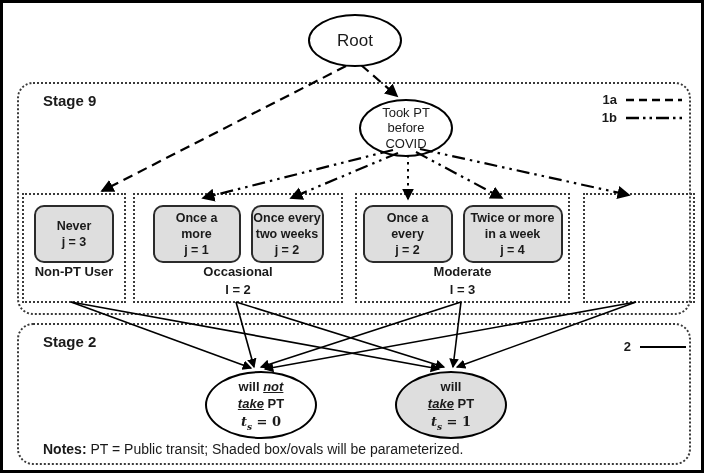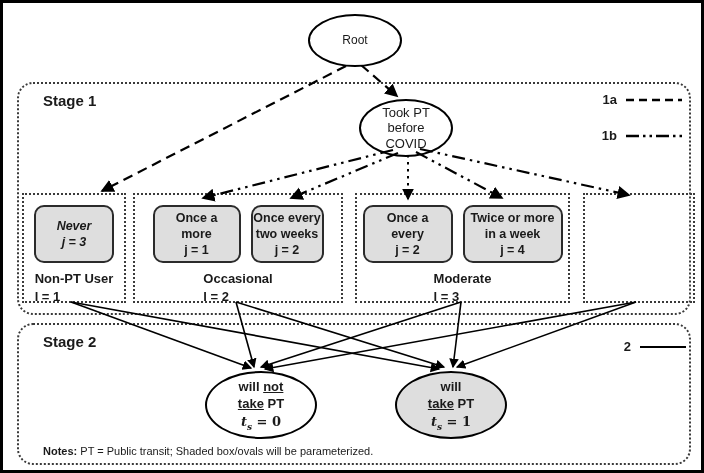--- a/index.html
+++ b/index.html
@@ -13,61 +13,61 @@
     position:absolute;border:2px dotted #3a3a3a;border-radius:16px;background:transparent;
   }
   #stage1{left:14px;top:79px;width:674px;height:233px;}
   #stage2{left:14px;top:320px;width:674px;height:142px;}
   .stage-title{position:absolute;left:24px;top:8px;font-size:15px;font-weight:700;}
   .oval{
     position:absolute;border:2px solid #000;border-radius:50%;
     display:flex;flex-direction:column;align-items:center;justify-content:center;
     text-align:center;background:#fff;line-height:1.25;
   }
-  #root-oval{left:305px;top:11px;width:94px;height:53px;font-size:12px;}
+  #root-oval{left:305px;top:11px;width:94px;height:53px;font-size:17px;}
   #pt-oval{left:340px;top:15px;width:94px;height:58px;font-size:13px;font-weight:400;line-height:1.2;}
   .s2-oval{width:112px;height:68px;font-size:13px;font-weight:600;line-height:1.35;}
   #oval-no{left:186px;top:46px;}
   #oval-yes{left:376px;top:46px;background:#dedede;}
-  .u{text-decoration:underline;}
+  .u{text-decoration:underline;font-style:italic;}
   .tline{font-family:"DejaVu Serif",serif;font-size:13px;}
   .tvar{font-style:italic;}
   .tline sub{font-style:italic;font-size:9px;}
   .group{
     position:absolute;top:109px;height:110px;border:2px dotted #3a3a3a;
     display:flex;flex-direction:column;align-items:center;padding-top:10px;
   }
   #group-1{left:3px;width:104px;}
   #group-2{left:114px;width:210px;}
   #group-3{left:336px;width:215px;}
   #group-4{left:564px;width:112px;}
   .box-row{display:flex;gap:10px;justify-content:center;}
   .alt-box{
     height:58px;border:2px solid #2b2b2b;border-radius:10px;background:#dedede;
     display:flex;flex-direction:column;align-items:center;justify-content:center;
     font-size:12.5px;font-weight:700;line-height:1.3;text-align:center;
   }
-  .w80{width:80px;font-style:italic;}.w88{width:88px;}.w92{width:73px;}.w90{width:90px;}.w100{width:100px;}
-  .group-name{margin-top:7px;font-size:13px;font-weight:700;line-height:1.4;text-align:left;}
-  .legend{position:absolute;display:flex;flex-direction:column;gap:21px;justify-content:center;}
+  .w80{width:80px;}.w88{width:88px;}.w92{width:73px;}.w90{width:90px;}.w100{width:100px;}
+  .group-name{font-size:13px;font-weight:700;line-height:1.4;text-align:center;}
+  .legend{position:absolute;display:flex;flex-direction:column;gap:3px;justify-content:center;}
   #legend-stage1{left:578px;top:8px;}
   #legend-stage2{left:592px;top:14px;}
   .legend-row{display:flex;align-items:center;gap:8px;height:15px;}
   .legend-key{font-size:13px;font-weight:700;width:20px;text-align:right;}
-  .notes{position:absolute;left:24px;bottom:6px;font-size:11px;}
+  .notes{position:absolute;left:24px;bottom:6px;font-size:14px;}
   .notes b{font-weight:700;}
   #edge-layer{position:absolute;left:0;top:0;width:704px;height:473px;pointer-events:none;}
 </style>
 </head>
 <body>
 
 <div class="canvas">
 
   <div class="stage" id="stage1">
-    <div class="stage-title">Stage 1</div>
+    <div class="stage-title">Stage 9</div>
 
     <div class="oval" id="pt-oval">
       <span>Took PT</span>
       <span>before</span>
       <span>COVID</span>
     </div>
 
     <div class="legend" id="legend-stage1">
       <div class="legend-row">
         <span class="legend-key">1a</span>
@@ -86,21 +86,20 @@
     <div class="group" id="group-1">
       <div class="box-row">
         <div class="alt-box w80">
           <span>Never</span>
           <span></span>
           <span>j = 3</span>
         </div>
       </div>
       <div class="group-name">
         <div>Non-PT User</div>
-        <div>l = 1</div>
       </div>
     </div>
 
     <div class="group" id="group-2">
       <div class="box-row">
         <div class="alt-box w88">
           <span>Once a</span>
           <span>more</span>
           <span>j = 1</span>
         </div>

